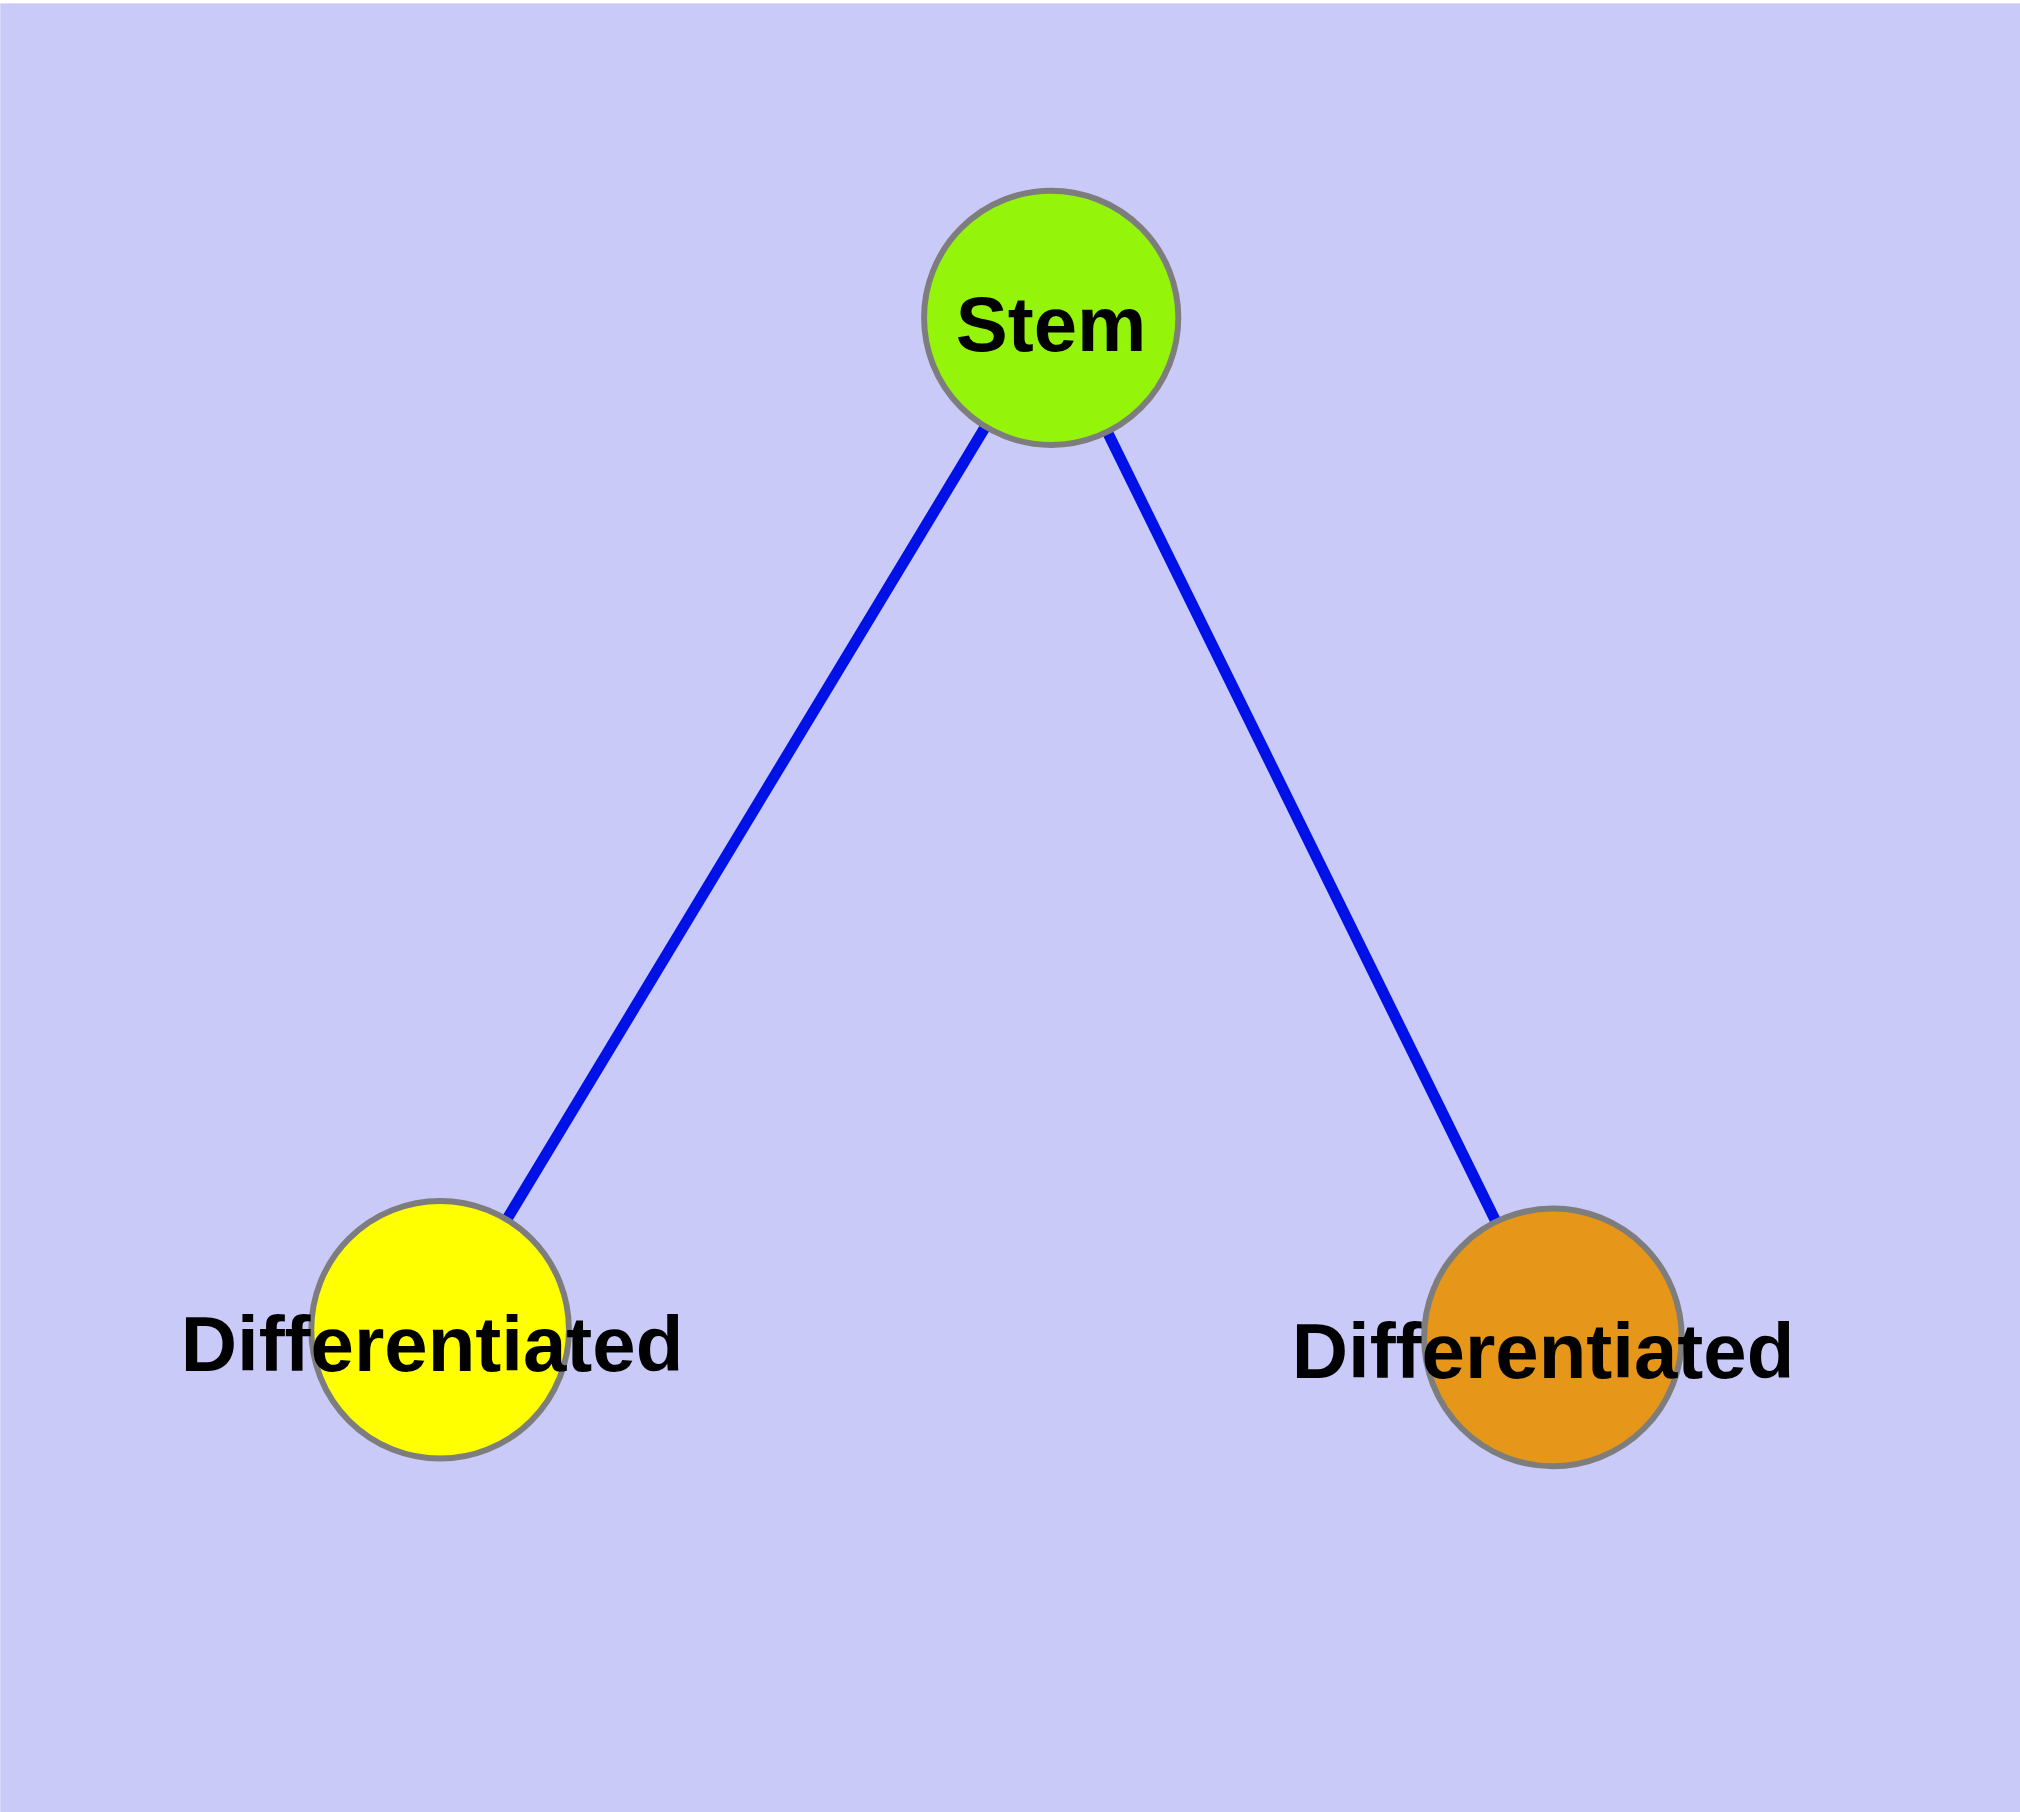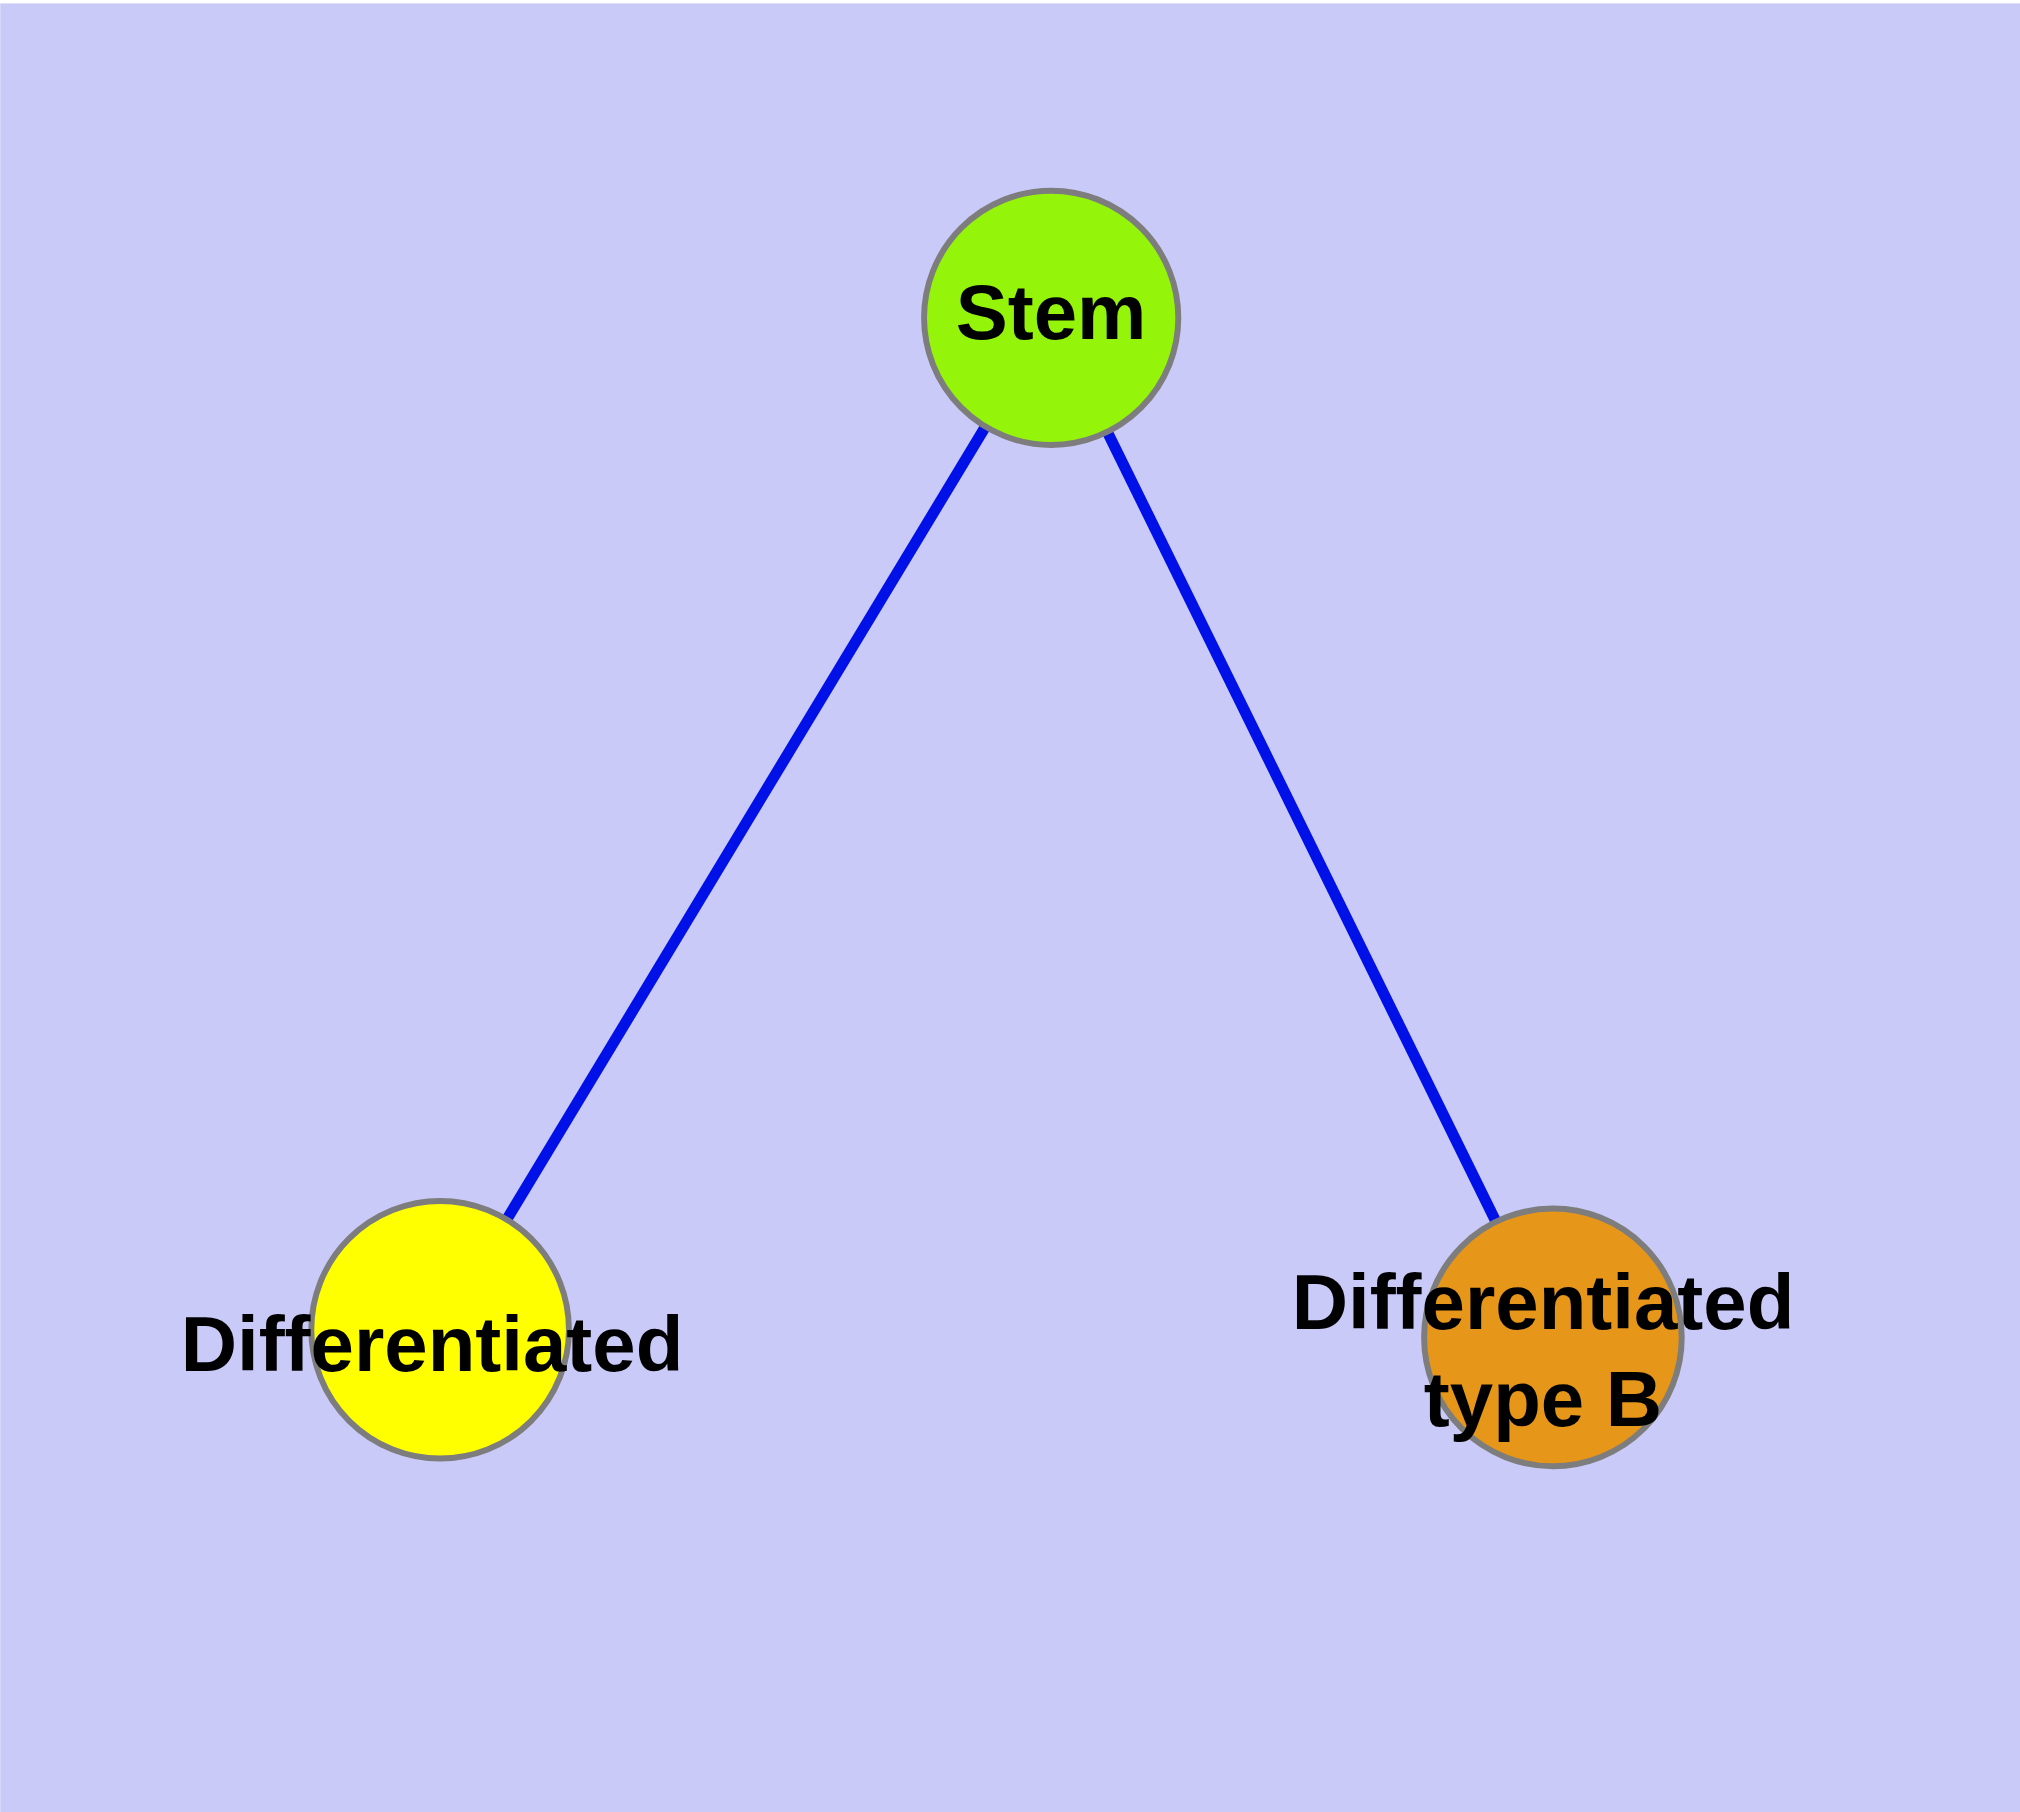--- a/index.html
+++ b/index.html
@@ -47,27 +47,26 @@
     <rect x="0" y="4" width="2384" height="2134" fill="#CACAF9"></rect>
 
     <line x1="1240" y1="375" x2="519" y2="1569" stroke-width="13" stroke="#0011E8"></line>
     <line x1="1240" y1="375" x2="1832" y2="1578" stroke-width="13" stroke="#0011E8"></line>
 
     <circle cx="1240" cy="375" r="150" stroke-width="7" fill="#94F40A" stroke="#7D7D7D"></circle>
     <circle cx="519" cy="1569" r="152" stroke-width="7" fill="#FFFF00" stroke="#7D7D7D"></circle>
     <circle cx="1832" cy="1578" r="152" stroke-width="7" fill="#E69619" stroke="#7D7D7D"></circle>
   </svg>
 
-  <div class="node-label" style="left:1051px; top:312px;">
+  <div class="node-label" style="left:1051px; top:324px;">
     <span class="label-line">Stem</span>
   </div>
 
   <div class="node-label" style="left:432px; top:1344px;">
     <span class="label-line">Differentiated</span>
   </div>
 
   <div class="node-label" style="left:1543px; top:1351px;">
     <span class="label-line">Differentiated</span>
-    <span class="label-line">type B</span>
   </div>
 
 </div>
 
 
 </body></html>

